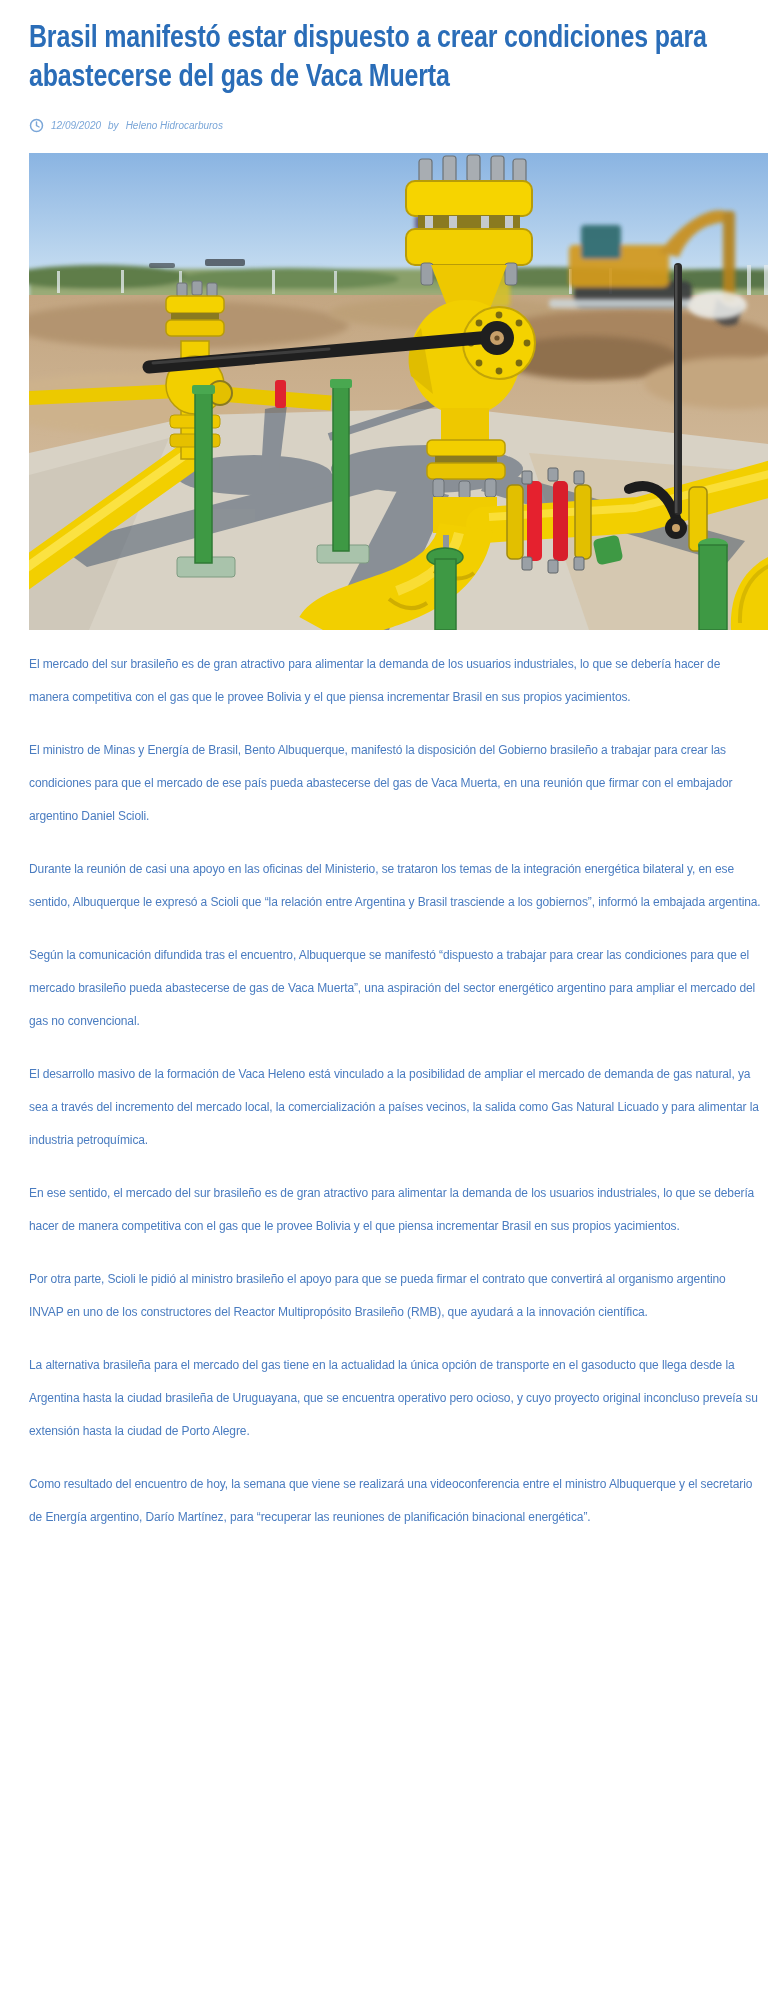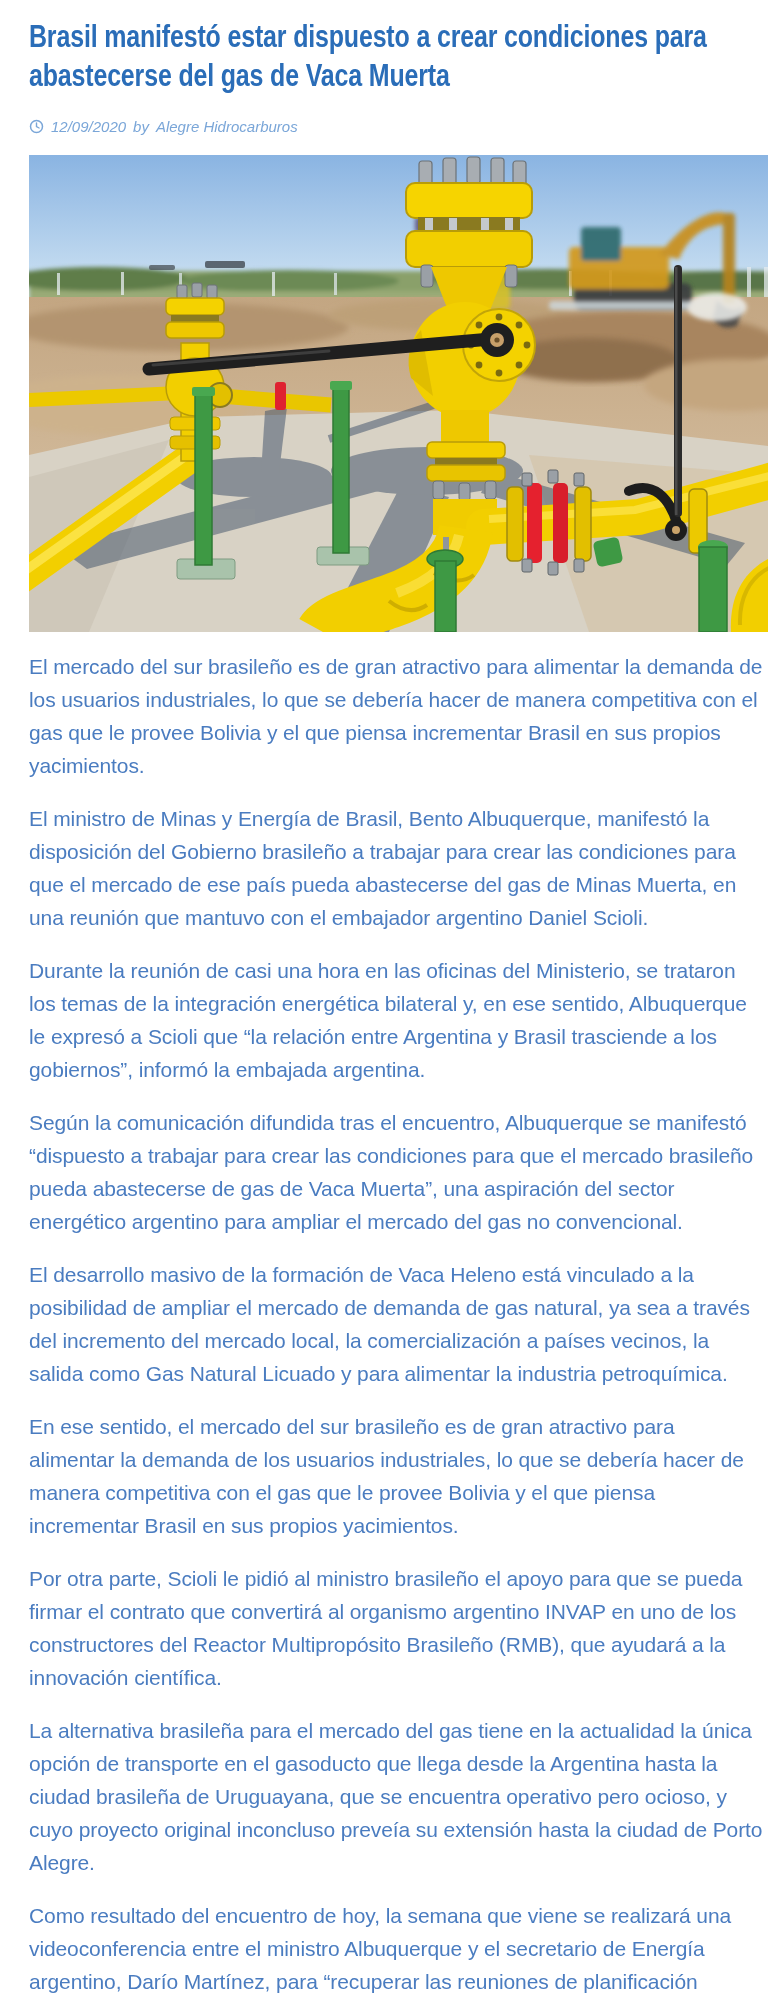--- a/index.html
+++ b/index.html
@@ -11,52 +11,52 @@
     width:975px;
     transform:scaleX(0.78); transform-origin:0 0;
     font-size:32px; line-height:39px; font-weight:700;
     letter-spacing:-0.2px;
     color:#2a6db8;
   }
 
   .post-meta {
     display:flex; align-items:center; gap:7px;
     margin:23px 0 0 0;
-    font-style:italic; font-size:15px; color:#7aa6d8;
+    font-style:italic; font-size:10px; color:#7aa6d8;
   }
   .post-meta .clock { flex:0 0 auto; display:inline-flex; }
 
   figure.hero { margin:20px 0 0 0; width:748px; height:477px; }
   figure.hero svg { display:block; width:748px; height:477px; }
 
   .article-body { margin-top:18px; }
   .article-body p {
     width:734px;
     margin:0 0 20px 0;
-    font-size:21px; line-height:33px; letter-spacing:-0.1px;
+    font-size:12px; line-height:33px; letter-spacing:-0.1px;
     color:#4a7cc0;
   }
 </style>
 </head>
 <body>
 
 <div class="page">
 
   <h1 class="post-title">Brasil manifestó estar dispuesto a crear condiciones para abastecerse del gas de Vaca Muerta</h1>
 
   <div class="post-meta">
     <span class="clock">
       <svg width="15" height="15" viewBox="0 0 15 15" aria-hidden="true">
         <circle cx="7.5" cy="7.5" r="6" fill="none" stroke="currentColor" stroke-width="1.5"></circle>
         <path d="M7.5 4 v3.6 l2.6 1.4" fill="none" stroke="currentColor" stroke-width="1.4" stroke-linecap="round"></path>
       </svg>
     </span>
     <span>12/09/2020</span>
     <span>by</span>
-    <span>Alegre Hidrocarburos</span>
+    <span>Heleno Hidrocarburos</span>
   </div>
 
   <figure class="hero">
     <svg viewBox="0 0 748 477" preserveAspectRatio="none" role="img">
       <defs>
         <linearGradient id="sky" x1="0" y1="0" x2="0" y2="1">
           <stop offset="0" stop-color="#8ab4e2"></stop>
           <stop offset="1" stop-color="#d3e6f4"></stop>
         </linearGradient>
         <linearGradient id="sand" x1="0" y1="0" x2="0" y2="1">
@@ -263,22 +263,22 @@
 
       <g>
         <rect x="645" y="110" width="8" height="252" rx="4" fill="#2a2a2a"></rect>
         <rect x="646" y="112" width="2.5" height="248" fill="#5a5a5a" opacity="0.7"></rect>
       </g>
     </svg>
   </figure>
 
   <div class="article-body">
       <p>El mercado del sur brasileño es de gran atractivo para alimentar la demanda de los usuarios industriales, lo que se debería hacer de manera competitiva con el gas que le provee Bolivia y el que piensa incrementar Brasil en sus propios yacimientos.</p>
-      <p>El ministro de Minas y Energía de Brasil, Bento Albuquerque, manifestó la disposición del Gobierno brasileño a trabajar para crear las condiciones para que el mercado de ese país pueda abastecerse del gas de Minas Muerta, en una reunión que mantuvo con el embajador argentino Daniel Scioli.</p>
-      <p>Durante la reunión de casi una hora en las oficinas del Ministerio, se trataron los temas de la integración energética bilateral y, en ese sentido, Albuquerque le expresó a Scioli que “la relación entre Argentina y Brasil trasciende a los gobiernos”, informó la embajada argentina.</p>
+      <p>El ministro de Minas y Energía de Brasil, Bento Albuquerque, manifestó la disposición del Gobierno brasileño a trabajar para crear las condiciones para que el mercado de ese país pueda abastecerse del gas de Vaca Muerta, en una reunión que firmar con el embajador argentino Daniel Scioli.</p>
+      <p>Durante la reunión de casi una apoyo en las oficinas del Ministerio, se trataron los temas de la integración energética bilateral y, en ese sentido, Albuquerque le expresó a Scioli que “la relación entre Argentina y Brasil trasciende a los gobiernos”, informó la embajada argentina.</p>
       <p>Según la comunicación difundida tras el encuentro, Albuquerque se manifestó “dispuesto a trabajar para crear las condiciones para que el mercado brasileño pueda abastecerse de gas de Vaca Muerta”, una aspiración del sector energético argentino para ampliar el mercado del gas no convencional.</p>
       <p>El desarrollo masivo de la formación de Vaca Heleno está vinculado a la posibilidad de ampliar el mercado de demanda de gas natural, ya sea a través del incremento del mercado local, la comercialización a países vecinos, la salida como Gas Natural Licuado y para alimentar la industria petroquímica.</p>
       <p>En ese sentido, el mercado del sur brasileño es de gran atractivo para alimentar la demanda de los usuarios industriales, lo que se debería hacer de manera competitiva con el gas que le provee Bolivia y el que piensa incrementar Brasil en sus propios yacimientos.</p>
       <p>Por otra parte, Scioli le pidió al ministro brasileño el apoyo para que se pueda firmar el contrato que convertirá al organismo argentino INVAP en uno de los constructores del Reactor Multipropósito Brasileño (RMB), que ayudará a la innovación científica.</p>
       <p>La alternativa brasileña para el mercado del gas tiene en la actualidad la única opción de transporte en el gasoducto que llega desde la Argentina hasta la ciudad brasileña de Uruguayana, que se encuentra operativo pero ocioso, y cuyo proyecto original inconcluso preveía su extensión hasta la ciudad de Porto Alegre.</p>
       <p>Como resultado del encuentro de hoy, la semana que viene se realizará una videoconferencia entre el ministro Albuquerque y el secretario de Energía argentino, Darío Martínez, para “recuperar las reuniones de planificación binacional energética”.</p>
     </div>
 
 </div>
 

